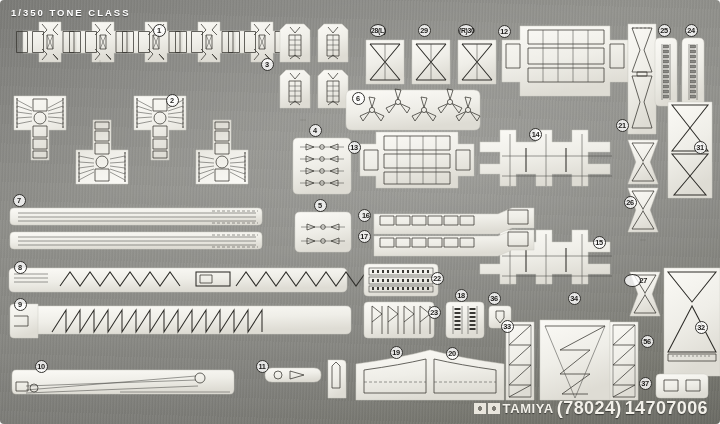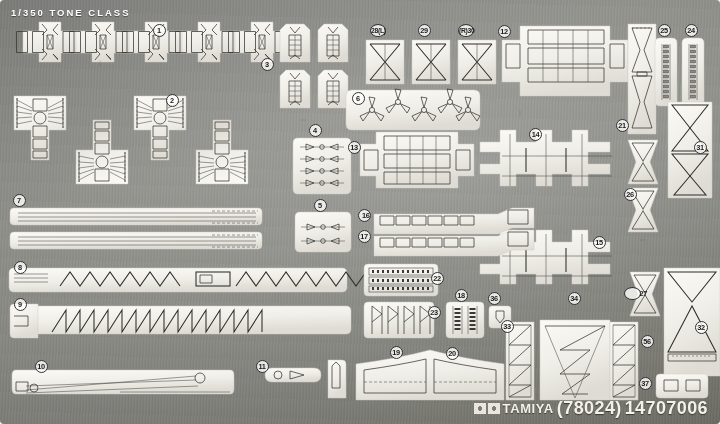--- a/index.html
+++ b/index.html
@@ -520,22 +520,22 @@
       <div class="lbl" style="left: 364px; top: 215px; text-align: right;">16</div>
       <div class="lbl" style="left: 364px; top: 236px;">17</div>
       <div class="lbl" style="left: 461px; top: 295px;">18</div>
       <div class="lbl" style="left: 396px; top: 352px;">19</div>
       <div class="lbl" style="left: 452px; top: 353px;">20</div>
       <div class="lbl" style="left: 622px; top: 125px;">21</div>
       <div class="lbl" style="left: 437px; top: 278px;">22</div>
       <div class="lbl" style="left: 434px; top: 312px;">23</div>
       <div class="lbl" style="left: 691px; top: 30px;">24</div>
       <div class="lbl" style="left: 664px; top: 30px;">25</div>
-      <div class="lbl" style="left: 630px; top: 194px;">26</div>
-      <div class="lbl" style="left: 630px; top: 293px; padding-left: 15px;">27</div>
+      <div class="lbl" style="left: 630px; top: 202px;">26</div>
+      <div class="lbl" style="left: 630px; top: 280px; padding-left: 15px;">27</div>
       <div class="lbl wide" style="left: 378px; top: 30px;">28(L)</div>
       <div class="lbl" style="left: 424px; top: 30px;">29</div>
       <div class="lbl wide" style="left: 466px; top: 30px;">(R)30</div>
       <div class="lbl" style="left: 700px; top: 147px;">31</div>
       <div class="lbl" style="left: 701px; top: 327px;">32</div>
       <div class="lbl" style="left: 507px; top: 326px;">33</div>
       <div class="lbl" style="left: 574px; top: 298px;">34</div>
       <div class="lbl" style="left: 647px; top: 341px;">56</div>
       <div class="lbl" style="left: 494px; top: 298px;">36</div>
       <div class="lbl" style="left: 645px; top: 383px;">37</div>

